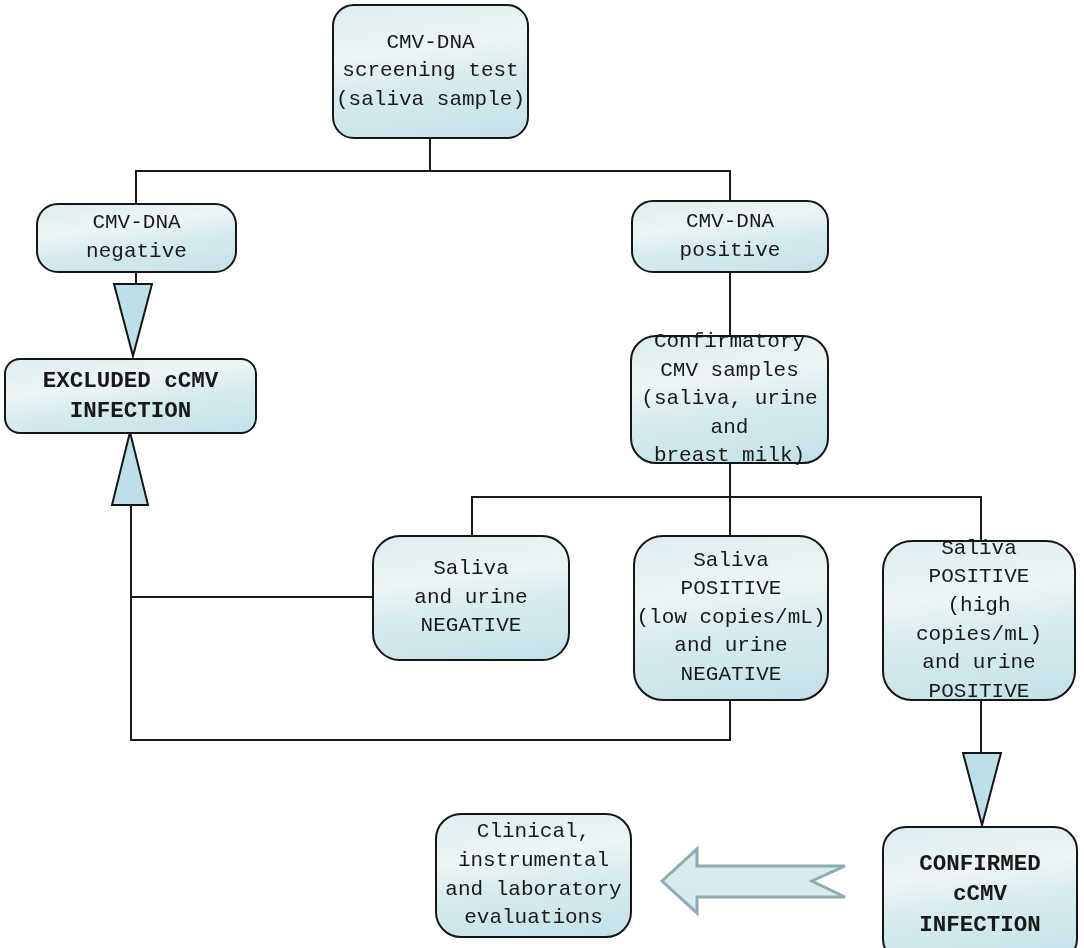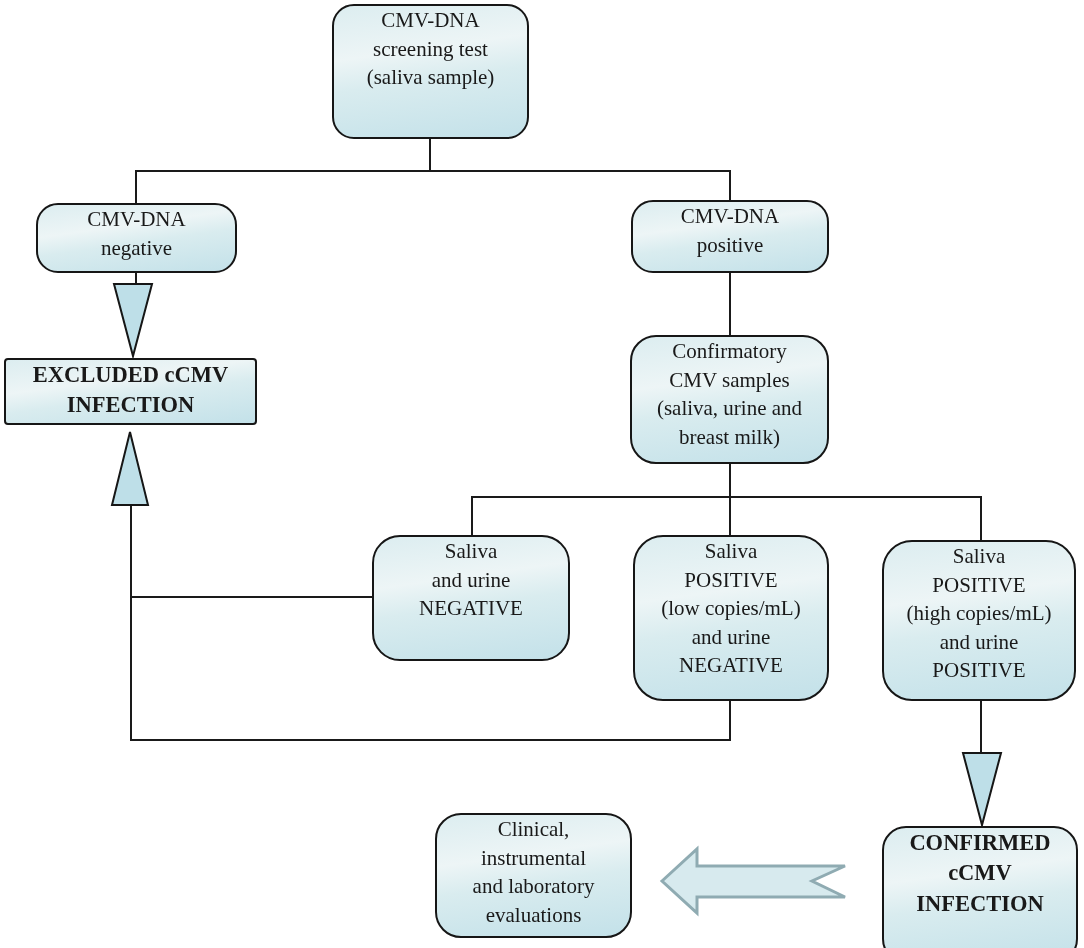--- a/index.html
+++ b/index.html
@@ -23,37 +23,39 @@
     width: 1084px;
     height: 948px;
   }
   .node {
     position: absolute;
     box-sizing: border-box;
     border: 2px solid #161616;
     border-radius: 22px;
     background: linear-gradient(172deg, #dcedf0 0%, #edf5f6 35%, #d9ecef 55%, #c3e1e9 100%);
     display: flex;
+    align-items: center;
     justify-content: center;
     text-align: center;
+    font-family: Liberation Mono, monospace;
   }
   .node-label {
     white-space: pre-line;
     font-size: 21px;
     line-height: 1.36;
   }
   .node.bold .node-label {
     font-weight: bold;
     font-size: 22.5px;
     line-height: 1.35;
   }
   
   #n-screening    { left: 332px; top: 4px;   width: 197px; height: 135px; }
   #n-negative     { left: 36px;  top: 203px; width: 201px; height: 70px;  }
-  #n-excluded     { left: 4px;   top: 358px; width: 253px; height: 67px;  border-radius: 4px; }
+  #n-excluded     { left: 4px;   top: 358px; width: 253px; height: 76px;  border-radius: 16px; }
   #n-positive     { left: 631px; top: 200px; width: 198px; height: 73px;  }
   #n-confirmatory { left: 630px; top: 335px; width: 199px; height: 129px; border-radius: 26px; }
   #n-saliva-neg   { left: 372px; top: 535px; width: 198px; height: 126px; border-radius: 28px; }
   #n-pos-low      { left: 633px; top: 535px; width: 196px; height: 166px; border-radius: 30px; }
   #n-pos-high     { left: 882px; top: 540px; width: 194px; height: 161px; border-radius: 30px; }
   #n-confirmed    { left: 882px; top: 826px; width: 196px; height: 137px; border-radius: 24px; }
   #n-clinical     { left: 435px; top: 813px; width: 197px; height: 125px; border-radius: 26px; }
 </style>
 </head>
 <body>

